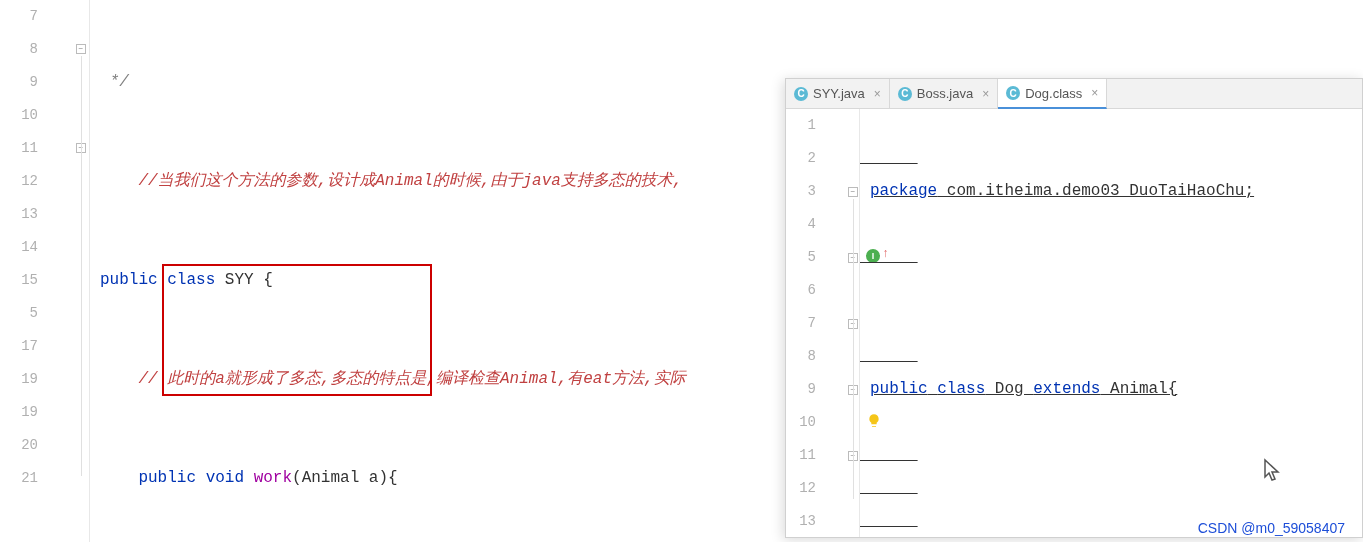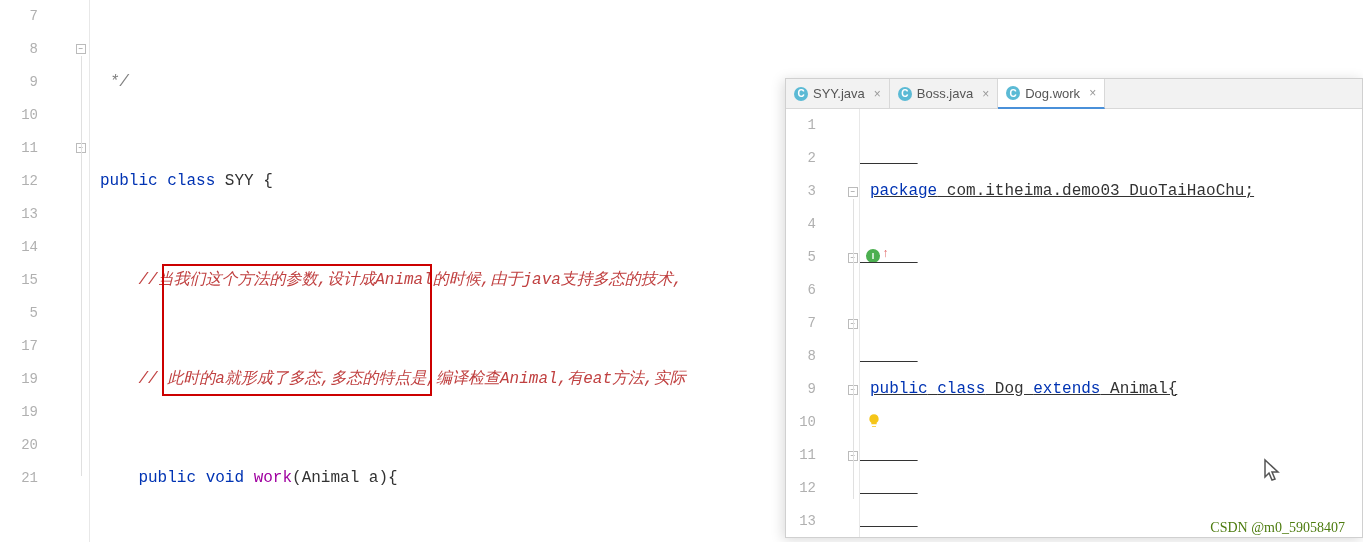--- a/index.html
+++ b/index.html
@@ -153,22 +153,22 @@
     color: #888;
   }
   .fold-line {
     position: absolute;
     width: 1px;
     background: #e0e0e0;
   }
   .watermark {
     position: absolute;
     right: 18px; bottom: 6px;
-    color: #4d7c0f;
-    font-family: Liberation Serif, serif;
+    color: #1d4ed8;
+    font-family: Liberation Sans, sans-serif;
     font-size: 14px;
     pointer-events: none;
   }
   .cursor-pointer-svg {
     position: absolute;
     width: 24px; height: 24px;
     pointer-events: none;
   }
 </style>
 </head>
@@ -195,22 +195,22 @@
 
   <div class="gutter-icons-left">
     <div class="at-mark" style="top:138px">@</div>
     <div class="fold" style="left:28px; top:44px">−</div>
     <div class="fold" style="left:28px; top:143px">−</div>
     <div class="fold-line" style="left:33px; top:56px; height:420px"></div>
   </div>
 
   <div class="code-left">
     <div class="cline"> <span class="gray-italic">*/</span></div>
+    <div class="cline">    <span class="comment-italic">//当我们这个方法的参数,设计成Animal的时候,由于java支持多态的技术,</span></div>
     <div class="cline"><span class="kw">public</span> <span class="kw">class</span> <span>SYY</span><span> {</span></div>
-    <div class="cline">    <span class="comment-italic">//当我们这个方法的参数,设计成Animal的时候,由于java支持多态的技术,</span></div>
     <div class="cline">    <span class="comment-italic">// 此时的a就形成了多态,多态的特点是,编译检查Animal,有eat方法,实际</span></div>
     <div class="cline">    <span class="kw">public</span> <span class="kw">void</span> <span class="method">work</span><span>(Animal a){</span></div>
     
     
     
     
     
     
     
     
@@ -228,21 +228,21 @@
       <span>SYY.java</span>
       <span class="tab-close">×</span>
     </div>
     <div class="tab">
       <span class="tab-icon">C</span>
       <span>Boss.java</span>
       <span class="tab-close">×</span>
     </div>
     <div class="tab active">
       <span class="tab-icon">C</span>
-      <span>Dog.work</span>
+      <span>Dog.class</span>
       <span class="tab-close">×</span>
     </div>
   </div>
 
   <div class="right-body">
     <div class="gutter-right">
       <div class="gnum-r">1</div>
       <div class="gnum-r">2</div>
       <div class="gnum-r">3</div>
       <div class="gnum-r">4</div>

